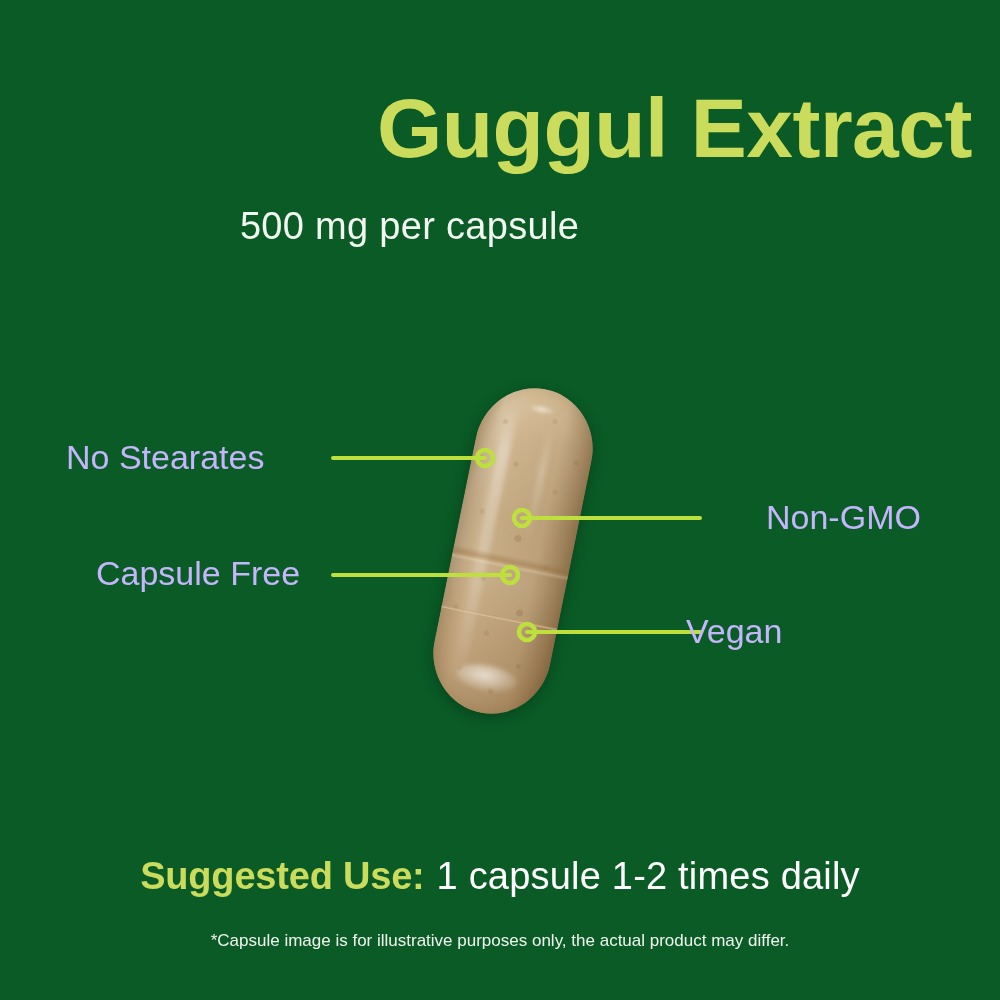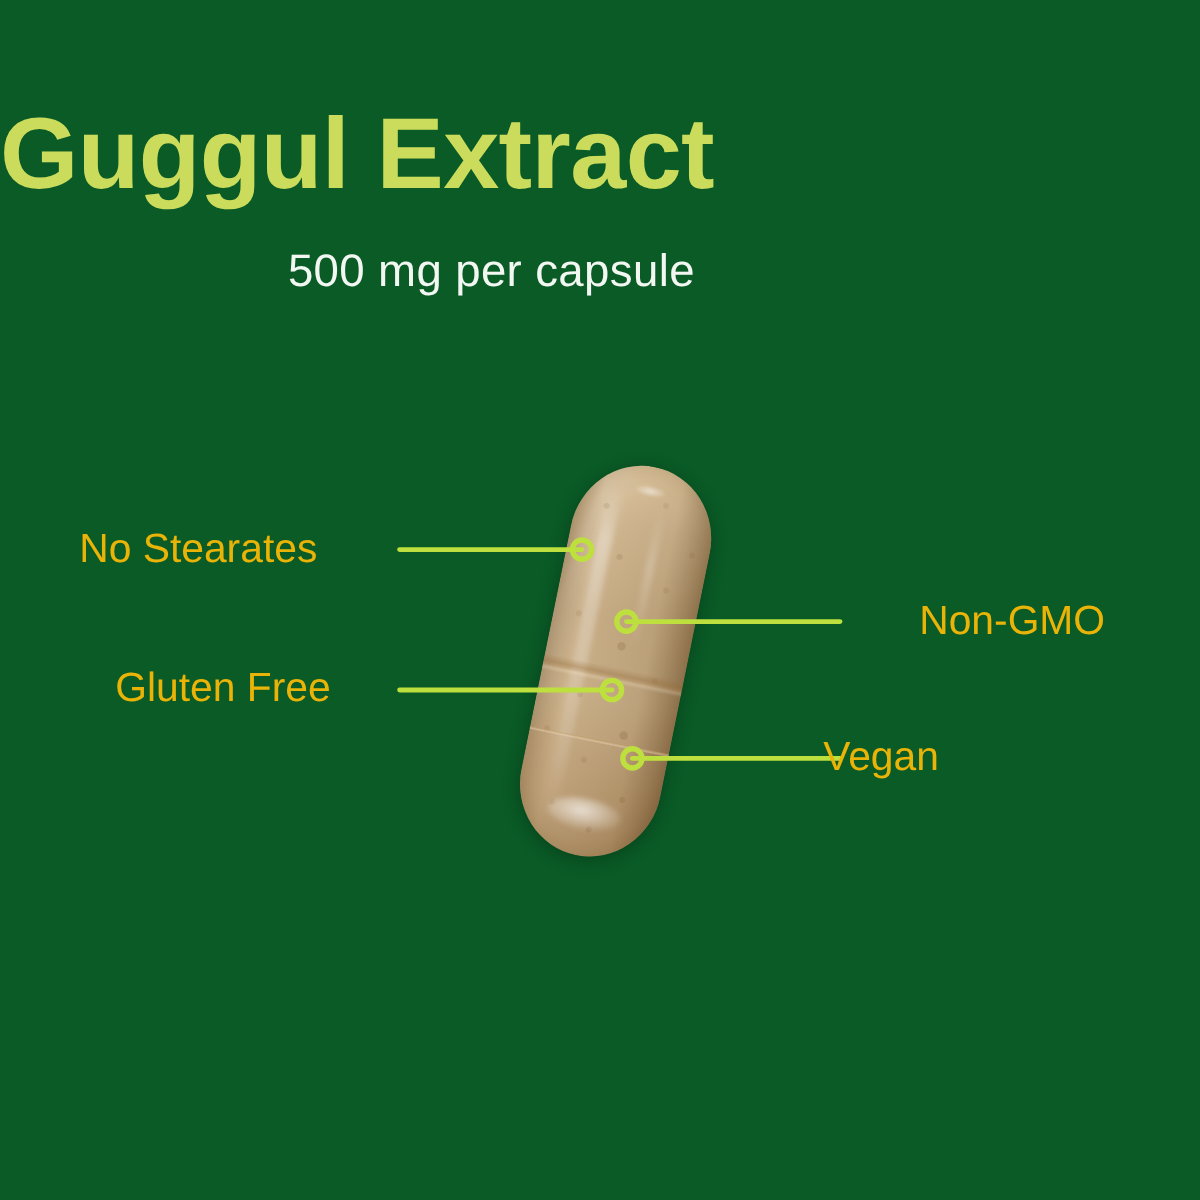--- a/index.html
+++ b/index.html
@@ -19,21 +19,21 @@
     background: #0a5b26;
     overflow: hidden;
   }
 
   
   .title {
     position: absolute;
     top: 86px;
     left: 0;
     width: 972px;
-    text-align: left;
+    text-align: right;
     font-family: "Liberation Sans", sans-serif;
     font-weight: bold;
     font-size: 84px;
     line-height: 1;
     letter-spacing: -0.5px;
     color: #cbdc5c;
     white-space: nowrap;
   }
   .subtitle {
     position: absolute;
@@ -211,21 +211,21 @@
     width: 1000px;
     height: 1000px;
     pointer-events: none;
   }
   .callout-label {
     position: absolute;
     font-family: "Liberation Sans", sans-serif;
     font-weight: normal;
     font-size: 34px;
     line-height: 1;
-    color: #eab308;
+    color: #c4b5fd;
     white-space: nowrap;
   }
   .callout-label.right { text-align: left; }
   .callout-label.left  { text-align: right; }
 
   
   .suggested-use {
     position: absolute;
     top: 857px;
     left: 0;
@@ -296,18 +296,22 @@
         <circle cx="522" cy="518" r="8" stroke="#bde03f" stroke-width="4.5" fill="none"></circle>
         <line x1="333" y1="575" x2="510" y2="575" stroke="#bde03f" stroke-width="4"></line>
         <circle cx="510" cy="575" r="8" stroke="#bde03f" stroke-width="4.5" fill="none"></circle>
         <line x1="527" y1="632" x2="700" y2="632" stroke="#bde03f" stroke-width="4"></line>
         <circle cx="527" cy="632" r="8" stroke="#bde03f" stroke-width="4.5" fill="none"></circle>
       </g>
   </svg>
 
   <div class="callout-label left" id="co-0" style="top: 440px; left: 66px; width: auto; padding-left: 0px; text-align: left;">No Stearates</div>
   <div class="callout-label right" id="co-1" style="top: 500px; left: 718px; margin-left: 48px;">Non-GMO</div>
-  <div class="callout-label left" id="co-2" style="top: 556px; left: 96px; width: auto; padding-left: 0px; text-align: left;">Gluten Free</div>
+  <div class="callout-label left" id="co-2" style="top: 556px; left: 96px; width: auto; padding-left: 0px; text-align: left;">Capsule Free</div>
   <div class="callout-label right" id="co-3" style="top: 614px; left: 686px;">Vegan</div>
 
-
+  <div class="suggested-use">
+    <span class="su-label">Suggested Use:</span><span class="su-value">1 capsule 1-2 times daily</span>
+  </div>
+
+  <div class="disclaimer">*Capsule image is for illustrative purposes only, the actual product may differ.</div>
 
 </div>
 
 </body></html>

